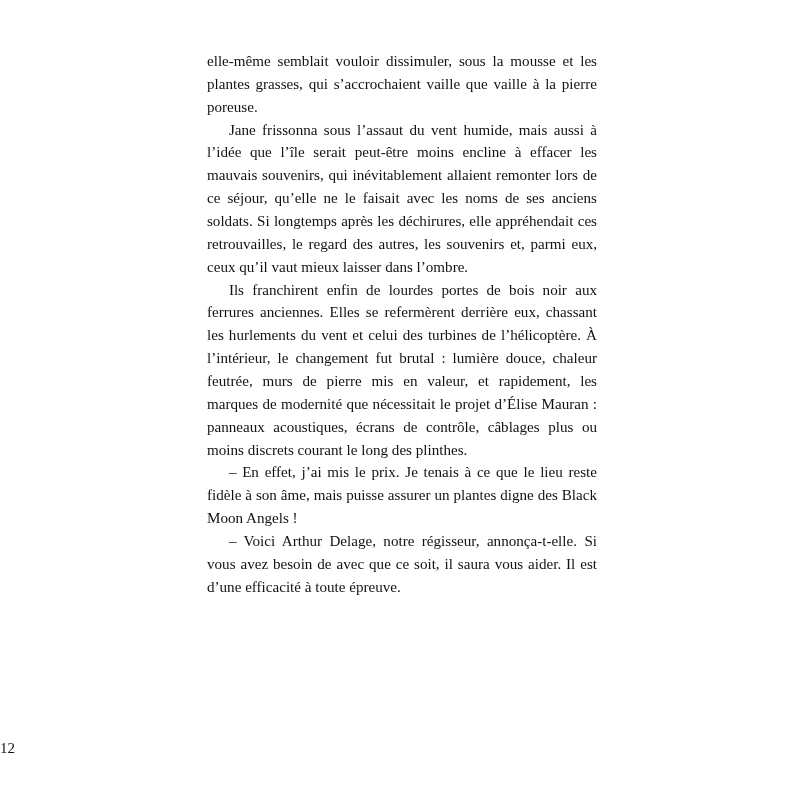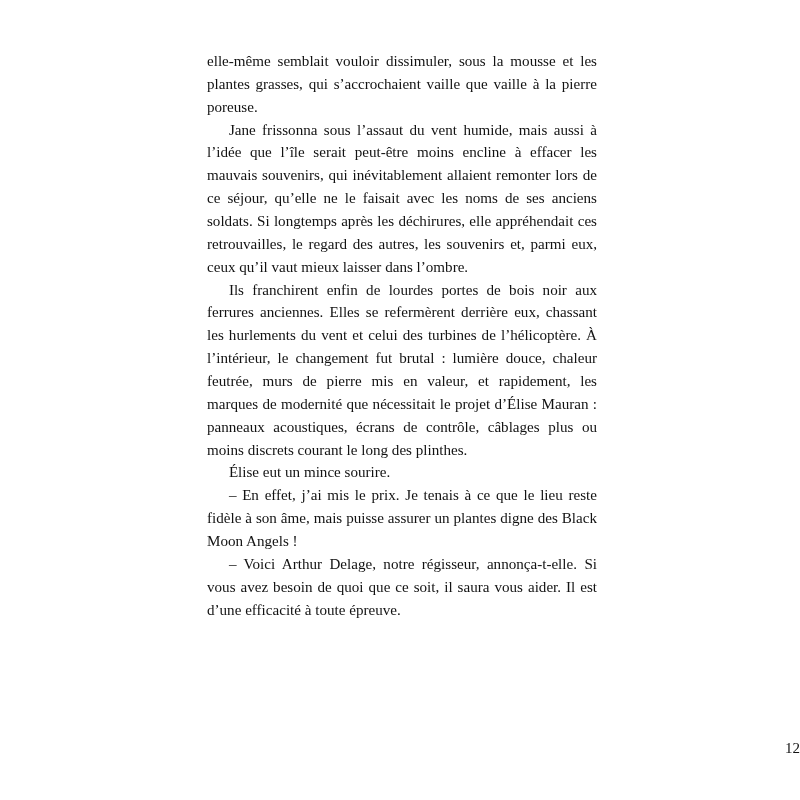--- a/index.html
+++ b/index.html
@@ -38,35 +38,34 @@
     hyphens: manual;
   }
   .text-block p.indent {
     text-indent: 1.45em;
   }
   .folio {
     position: absolute;
     left: 0;
     top: 740px;
     width: 800px;
-    text-align: right;
+    text-align: left;
     font-size: 15px;
     color: #121212;
     font-family: "Liberation Serif", serif;
   }
 </style>
 </head>
 <body>
 
 <div class="page">
 
   <div class="text-block">
     <p>elle-même semblait vouloir dissimuler, sous la mousse et les plantes grasses, qui s’accrochaient vaille que vaille à la pierre poreuse.</p>
     <p class="indent">Jane frissonna sous l’assaut du vent humide, mais aussi à l’idée que l’île serait peut-être moins encline à effacer les mauvais souvenirs, qui inévitablement allaient remonter lors de ce séjour, qu’elle ne le faisait avec les noms de ses anciens soldats. Si longtemps après les déchirures, elle appréhendait ces retrouvailles, le regard des autres, les souvenirs et, parmi eux, ceux qu’il vaut mieux laisser dans l’ombre.</p>
     <p class="indent">Ils franchirent enfin de lourdes portes de bois noir aux ferrures anciennes. Elles se refermèrent derrière eux, chassant les hurlements du vent et celui des turbines de l’hélicoptère. À l’intérieur, le changement fut brutal : lumière douce, chaleur feutrée, murs de pierre mis en valeur, et rapidement, les marques de modernité que nécessitait le projet d’Élise Mauran : panneaux acoustiques, écrans de contrôle, câblages plus ou moins discrets courant le long des plinthes.</p>
-    <p class="indent">Élise eut un mince sourire.</p>
     <p class="indent">– En effet, j’ai mis le prix. Je tenais à ce que le lieu reste fidèle à son âme, mais puisse assurer un plantes digne des Black Moon Angels !</p>
-    <p class="indent">– Voici Arthur Delage, notre régisseur, annonça-t-elle. Si vous avez besoin de quoi que ce soit, il saura vous aider. Il est d’une efficacité à toute épreuve.</p>
+    <p class="indent">– Voici Arthur Delage, notre régisseur, annonça-t-elle. Si vous avez besoin de avec que ce soit, il saura vous aider. Il est d’une efficacité à toute épreuve.</p>
   </div>
 
   <div class="folio">12</div>
 
 </div>
 
 </body></html>

